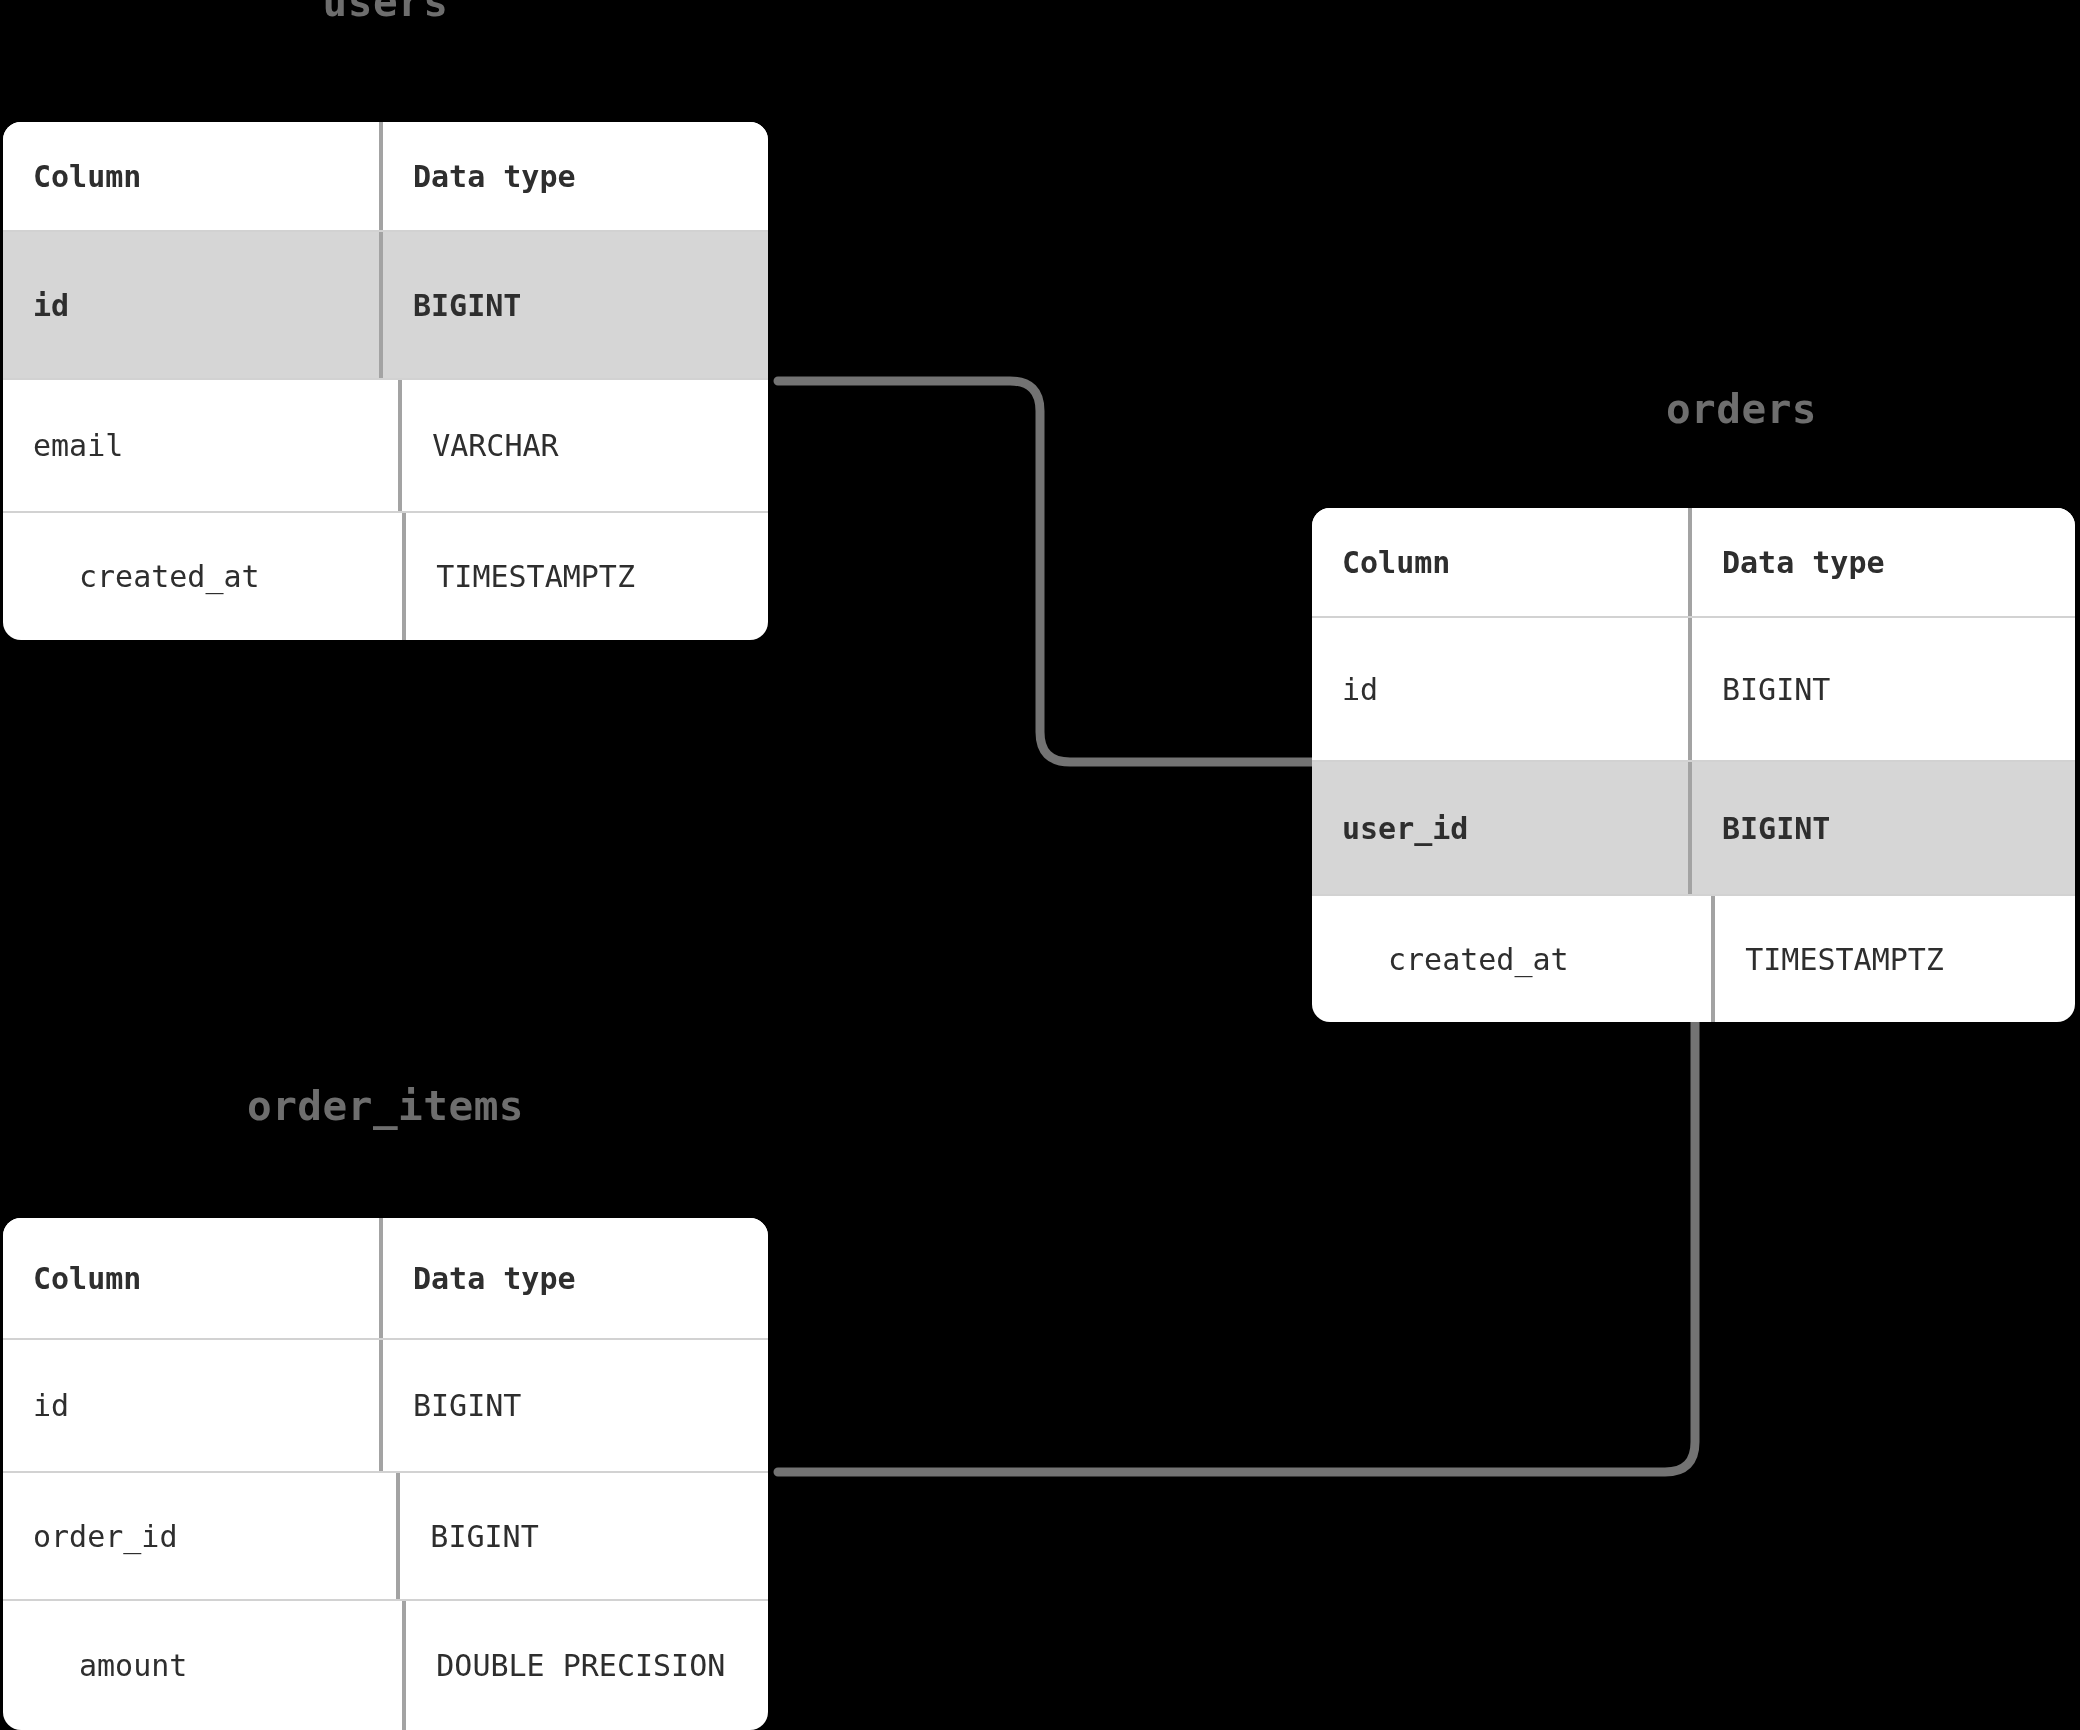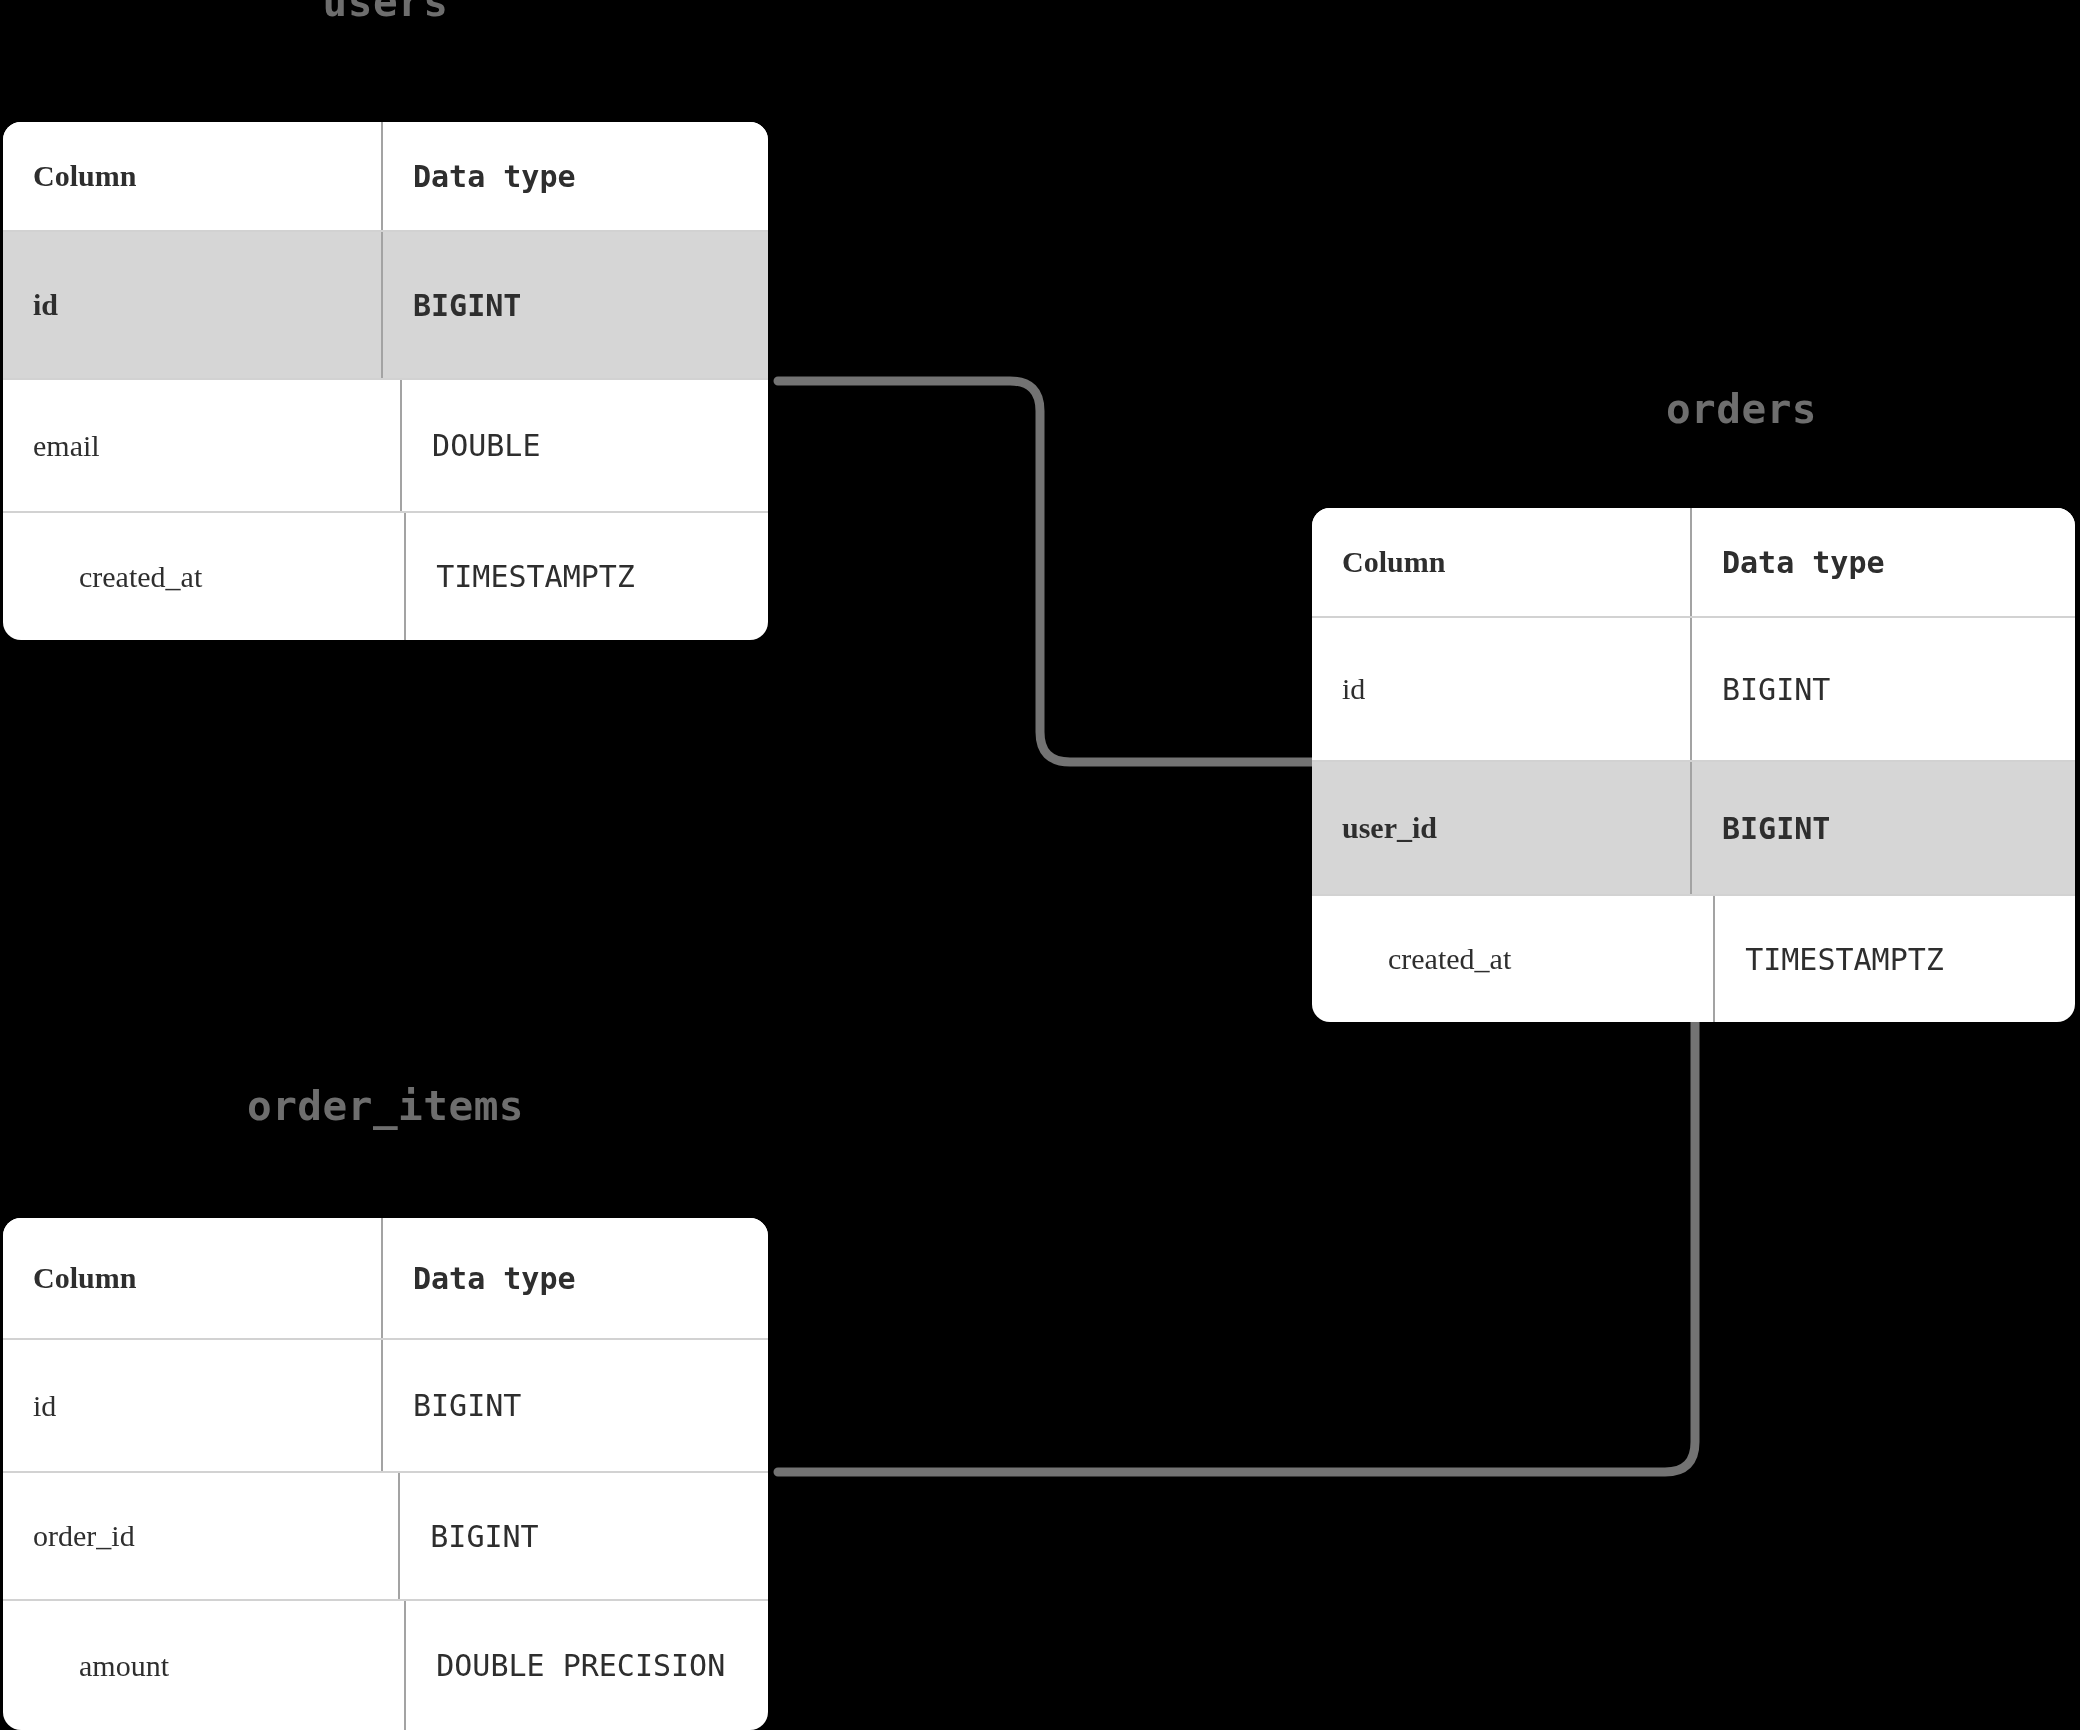--- a/index.html
+++ b/index.html
@@ -69,22 +69,21 @@
     display: flex;
     align-items: center;
     color: #2e2e2e;
     font-family: "DejaVu Sans Mono", "Liberation Mono", monospace;
     font-size: 30px;
     padding-left: 30px;
     overflow: hidden;
     white-space: nowrap;
   }
   .cell.col-name {
-    border-right: 2px solid #a3a3a3;
-    font-family: Liberation Serif, serif;
+    border-right: 4px solid #a3a3a3;
   }
   .header-row .cell {
     font-weight: bold;
   }
   .highlight-row .cell {
     font-weight: bold;
   }
 </style>
 </head>
 <body>
@@ -102,21 +101,21 @@
     <div class="entity-row header-row" style="height:110px;">
       <div class="cell col-name" style="width:380px;">Column</div>
       <div class="cell col-type" style="width:385px;">Data type</div>
     </div>
     <div class="entity-row highlight-row" style="height:148px;">
       <div class="cell col-name" style="width:380px;">id</div>
       <div class="cell col-type" style="width:385px;">BIGINT</div>
     </div>
     <div class="entity-row" style="height:133px;">
       <div class="cell col-name" style="width:420px;">email</div>
-      <div class="cell col-type" style="width:385px;">DOUBLE</div>
+      <div class="cell col-type" style="width:385px;">VARCHAR</div>
     </div>
     <div class="entity-row" style="height:127px;">
       <div class="cell col-name" style="width:380px;">created_at</div>
       <div class="cell col-type" style="width:385px;">TIMESTAMPTZ</div>
     </div>
   </div>
 
   <div class="table-title" style="left:1360px; top:385px; width:763px;">orders</div>
 
   <div class="entity-card" style="left:1312px; top:508px; width:763px; height:514px;">

